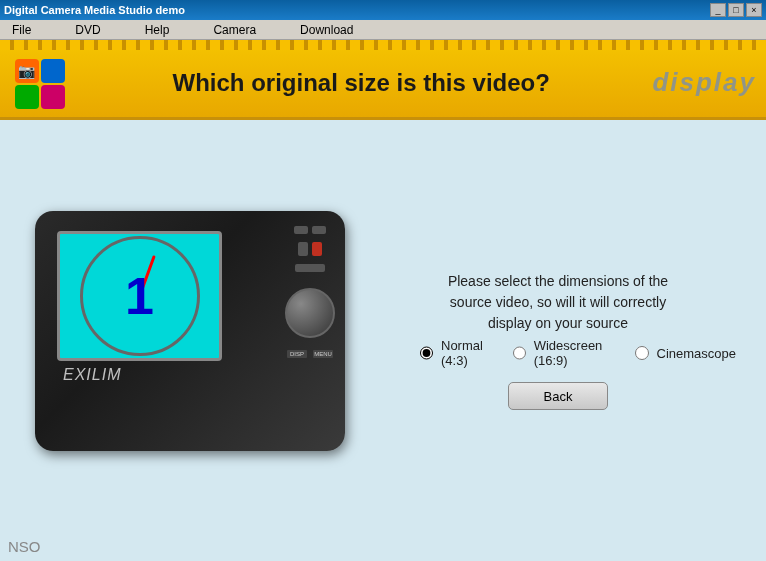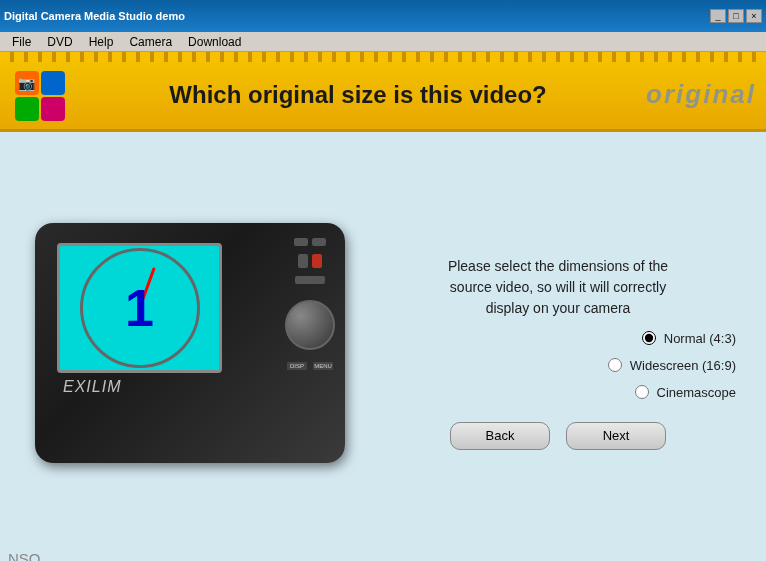--- a/index.html
+++ b/index.html
@@ -11,21 +11,21 @@
       font-size: 13px;
       background: #d4e8f0;
     }
 
     
     .window-titlebar {
       background: linear-gradient(to bottom, #0a5fa0, #1a7cc8);
       height: 20px;
       display: flex;
       align-items: center;
-      padding: 16px 4px;
+      padding: 10px 4px;
       justify-content: space-between;
     }
     .window-title {
       color: white;
       font-size: 11px;
       font-weight: bold;
       display: flex;
       align-items: center;
       gap: 4px;
     }
@@ -46,20 +46,21 @@
     }
 
     
     .menubar {
       background: #d4d0c8;
       height: 20px;
       display: flex;
       align-items: center;
       padding: 0 4px;
       border-bottom: 1px solid #a0a0a0;
+      gap: 28px;
     }
     .menu-item {
       padding: 2px 8px;
       font-size: 12px;
       color: #000;
       cursor: pointer;
     }
 
     
     .header-banner {
@@ -242,37 +243,36 @@
       align-items: center;
       justify-content: center;
     }
 
     
     .right-panel {
       flex: 1;
       display: flex;
       flex-direction: column;
       padding-left: 30px;
-      gap: 12px;
+      gap: 4px;
     }
 
     .description-text {
       font-size: 14px;
       color: #222;
       text-align: center;
       line-height: 1.5;
       padding: 0 20px;
     }
 
     .radio-group {
       display: flex;
-      flex-direction: column;
+      flex-direction: row;
       gap: 12px;
       padding-left: 40px;
-      align-items: flex-end;
     }
 
     .radio-option {
       display: flex;
       align-items: center;
       gap: 8px;
       cursor: pointer;
     }
 
     .radio-input {
@@ -291,21 +291,21 @@
       gap: 16px;
       justify-content: center;
       margin-top: 10px;
     }
 
     .action-btn {
       width: 100px;
       height: 28px;
       background: linear-gradient(to bottom, #e8e8e8, #c8c8c8);
       border: 1px solid #888;
-      border-radius: 10px;
+      border-radius: 5px;
       font-size: 13px;
       cursor: pointer;
       color: #000;
     }
 
     
     .nso-label {
       position: absolute;
       bottom: 6px;
       left: 8px;
@@ -343,21 +343,21 @@
   <svg class="header-logo-icon" viewBox="0 0 60 60">
     <rect x="5" y="5" width="24" height="24" rx="4" fill="#ff6600"></rect>
     <rect x="31" y="5" width="24" height="24" rx="4" fill="#0066cc"></rect>
     <rect x="5" y="31" width="24" height="24" rx="4" fill="#00aa00"></rect>
     <rect x="31" y="31" width="24" height="24" rx="4" fill="#cc0066"></rect>
     <text x="17" y="22" text-anchor="middle" font-size="14" fill="white" font-weight="bold">📷</text>
   </svg>
 
   <div class="header-title">Which original size is this video?</div>
 
-  <div class="brand-logo">original</div>
+  <div class="brand-logo">display</div>
 </div>
 
 <div class="main-content" style="position:relative;">
 
   <div class="camera-container">
     <div class="camera">
       <div class="camera-body">
 
         <div class="camera-screen">
           <div class="clock-face">
@@ -389,40 +389,39 @@
 
       </div>
     </div>
   </div>
 
   <div class="right-panel">
 
     <div class="description-text">
       <span>Please select the dimensions of the</span><br>
       <span>source video, so will it will correctly</span><br>
-      <span>display on your camera</span>
+      <span>display on your source</span>
     </div>
 
     <div class="radio-group">
       <label class="radio-option">
         <input type="radio" name="video-size" class="radio-input" checked="" style="">
         <span class="radio-label">Normal (4:3)</span>
       </label>
       <label class="radio-option">
         <input type="radio" name="video-size" class="radio-input" style="">
         <span class="radio-label">Widescreen (16:9)</span>
       </label>
       <label class="radio-option">
         <input type="radio" name="video-size" class="radio-input" style="">
         <span class="radio-label">Cinemascope</span>
       </label>
     </div>
 
     <div class="button-row">
       <button class="action-btn">Back</button>
-      <button class="action-btn">Next</button>
     </div>
 
   </div>
 
   <div class="nso-label">NSO</div>
 
 </div>
 
 </body></html>

